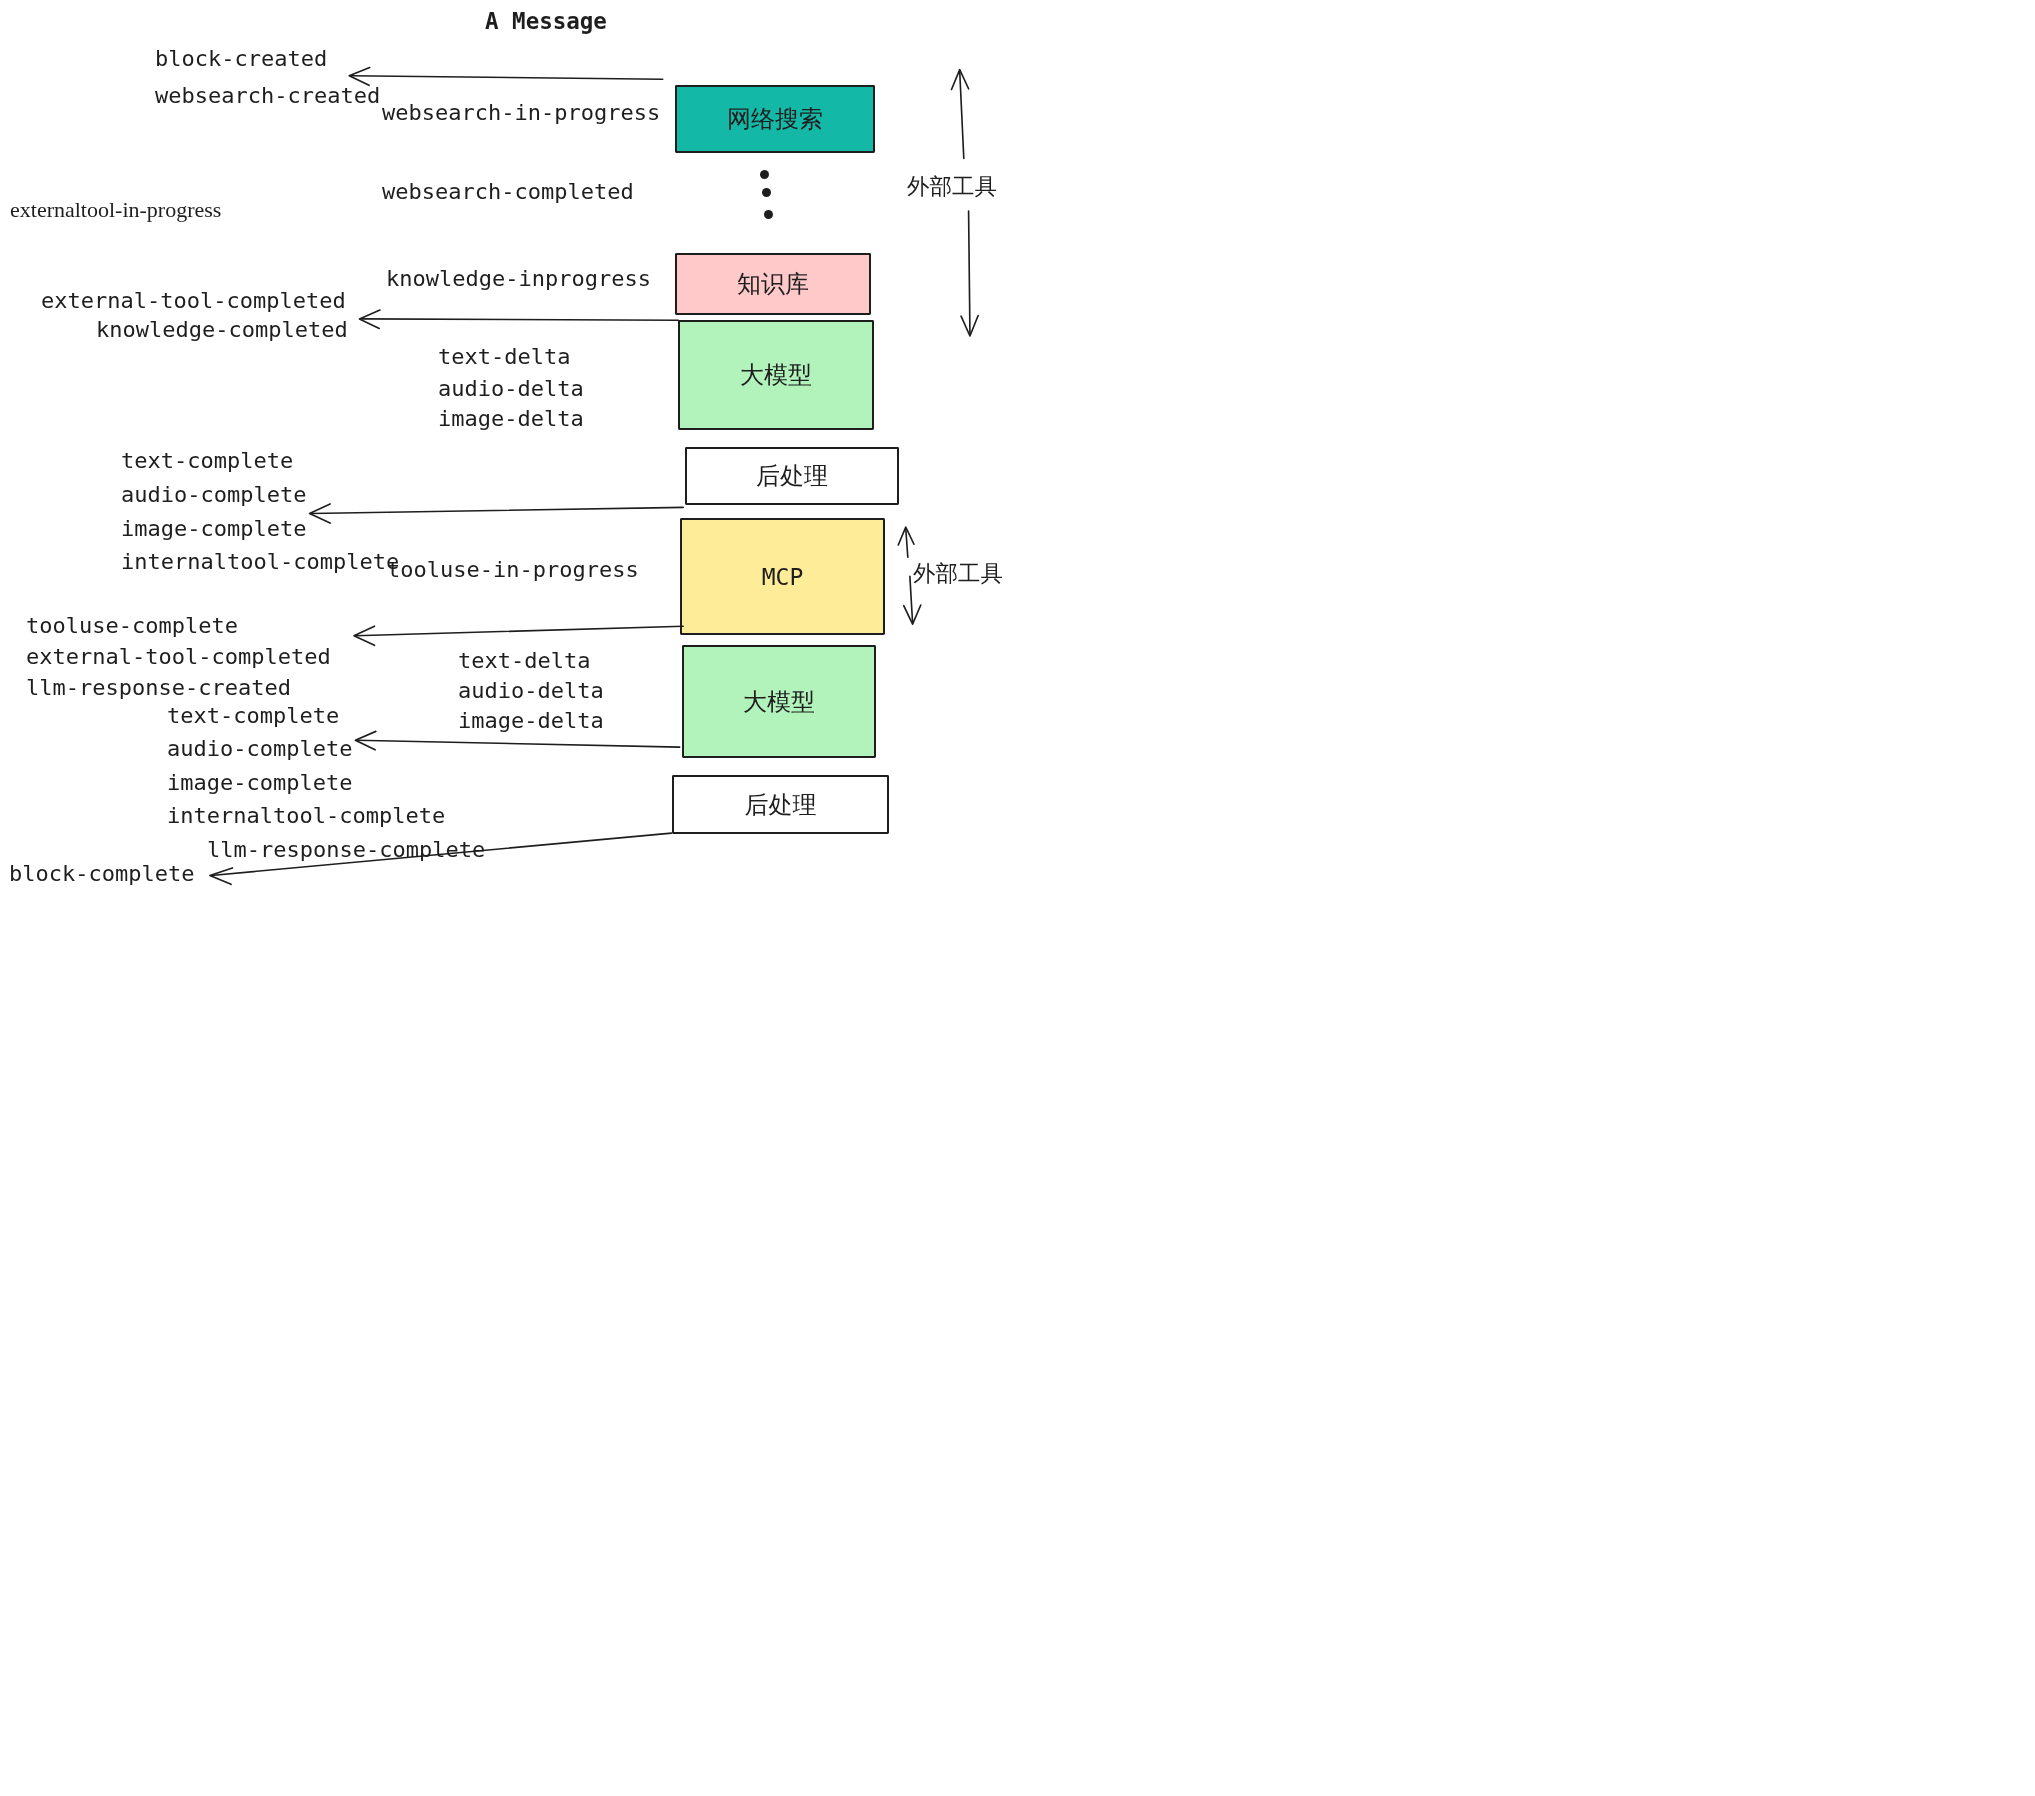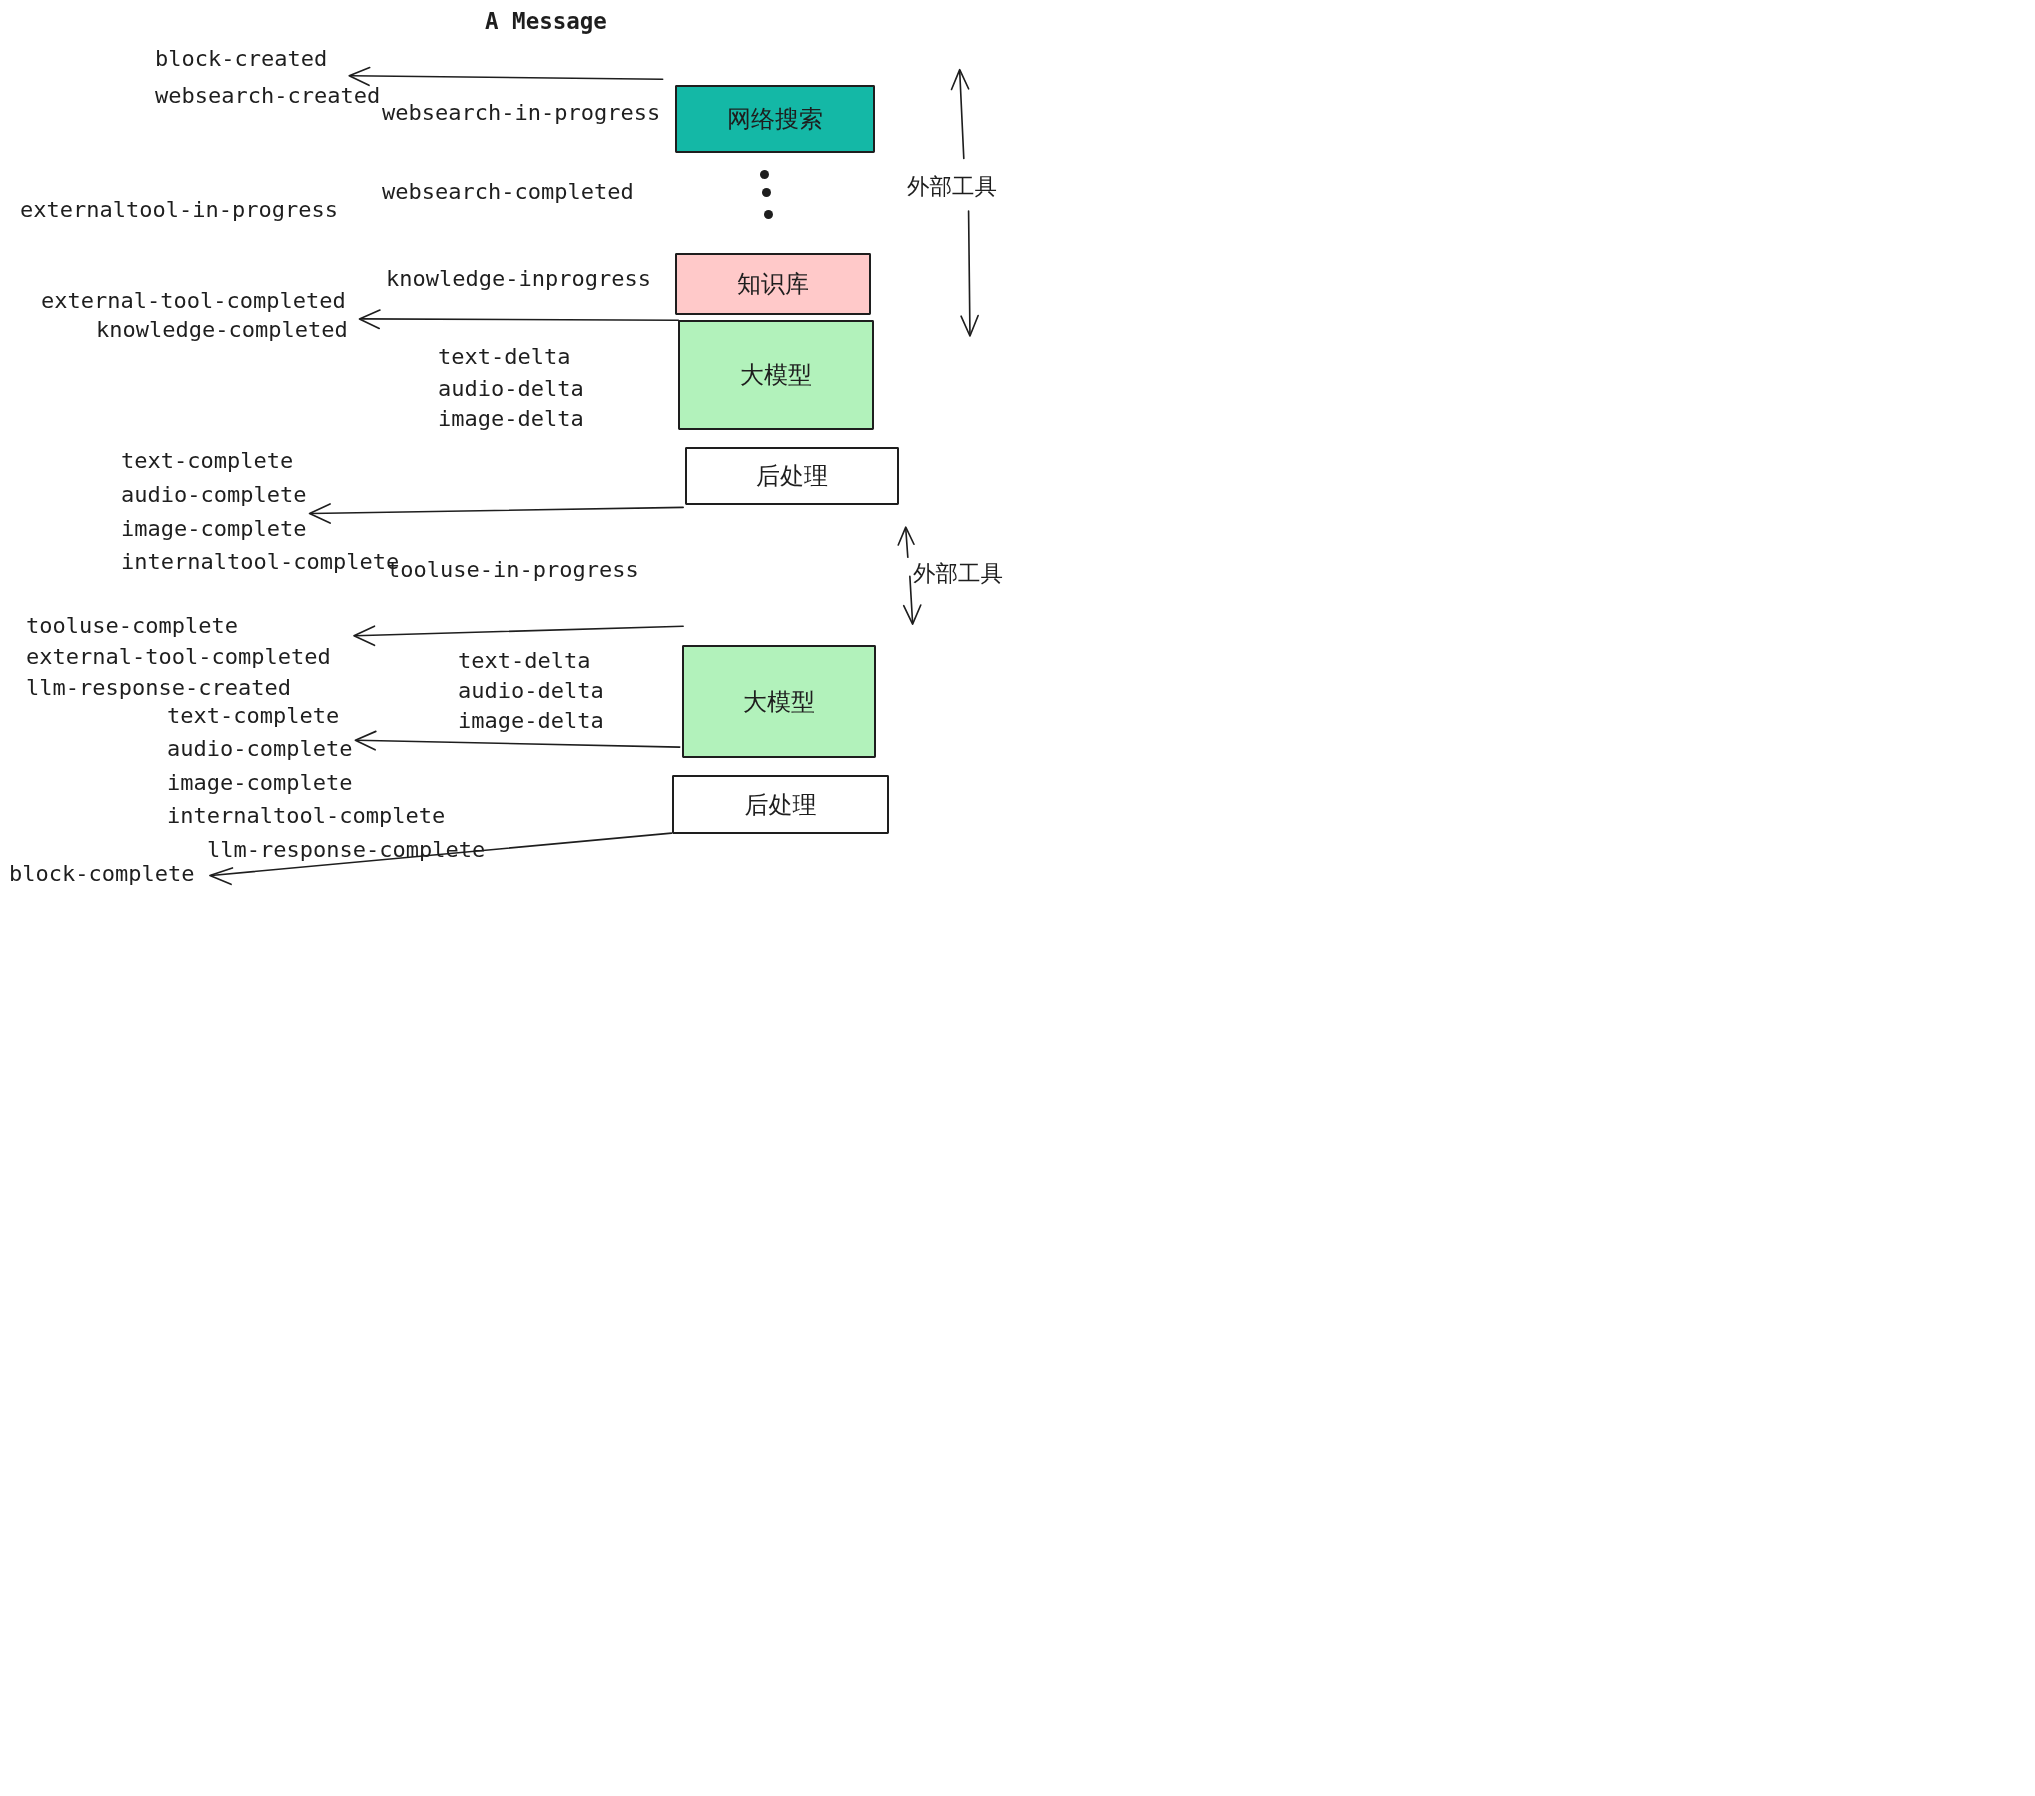--- a/index.html
+++ b/index.html
@@ -65,21 +65,21 @@
 <body>
 
 <div id="canvas">
 
   <div class="title" style="left:485px;top:8.2px;">A Message</div>
 
   <div class="lbl" style="left:155px;top:46px;">block-created</div>
   <div class="lbl" style="left:155px;top:83px;">websearch-created</div>
   <div class="lbl" style="left:382px;top:100px;">websearch-in-progress</div>
   <div class="lbl" style="left:382px;top:143px;margin-top:36px;">websearch-completed</div>
-  <div class="lbl" style="left:20px;top:197px;">externaltool-in-progress</div>
+  <div class="lbl" style="left:10px;top:197px;font-family:Liberation Serif, serif;">externaltool-in-progress</div>
   <div class="lbl" style="left:386px;top:266px;">knowledge-inprogress</div>
   <div class="lbl" style="left:41px;top:288px;">external-tool-completed</div>
   <div class="lbl" style="left:96px;top:317px;">knowledge-completed</div>
 
   <div class="lbl" style="left:438px;top:344px;">text-delta</div>
   <div class="lbl" style="left:438px;top:376px;">audio-delta</div>
   <div class="lbl" style="left:438px;top:406px;">image-delta</div>
 
   <div class="lbl" style="left:121px;top:448px;">text-complete</div>
   <div class="lbl" style="left:121px;top:482px;">audio-complete</div>
@@ -101,20 +101,21 @@
   <div class="lbl" style="left:167px;top:770px;">image-complete</div>
   <div class="lbl" style="left:167px;top:803px;">internaltool-complete</div>
   <div class="lbl" style="left:167px;top:837px;margin-left:40px;">llm-response-complete</div>
 
   <div class="lbl" style="left:9px;top:861px;">block-complete</div>
 
   <div class="box" style="left: 675px; top: 85px; width: 200px; height: 68px; background: #14b8a6;">网络搜索</div>
   <div class="box" style="left: 675px; top: 253px; width: 196px; height: 62px; background: rgb(255, 201, 201);">知识库</div>
   <div class="box" style="left: 678px; top: 320px; width: 196px; height: 110px; background: rgb(178, 242, 187);">大模型</div>
   <div class="box" style="left: 685px; top: 447px; width: 214px; height: 58px; background: rgb(255, 255, 255);">后处理</div>
+  <div class="box mono" style="left: 680px; top: 518px; width: 205px; height: 117px; background: rgb(255, 236, 153);">MCP</div>
   <div class="box" style="left: 682px; top: 645px; width: 194px; height: 113px; background: rgb(178, 242, 187);">大模型</div>
   <div class="box" style="left: 672px; top: 775px; width: 217px; height: 59px; background: rgb(255, 255, 255);">后处理</div>
 
   <div class="dot" style="left:760px;top:170px;"></div>
   <div class="dot" style="left:762px;top:188px;"></div>
   <div class="dot" style="left:764px;top:210px;"></div>
 
   <div class="cn" style="left:907px;top:171px;">外部工具</div>
   <div class="cn" style="left:913px;top:558px;">外部工具</div>
 

